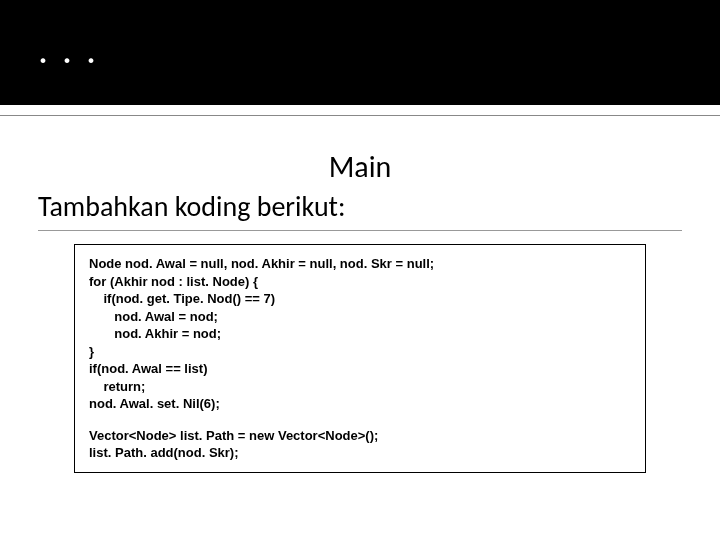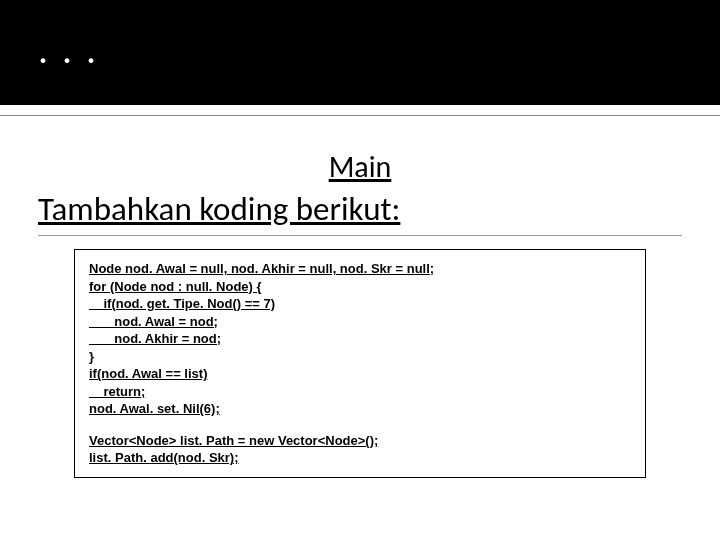--- a/index.html
+++ b/index.html
@@ -1,23 +1,23 @@
 <!DOCTYPE html>
 <html><head>
 <meta charset="utf-8">
 <style>
   * { margin: 0; padding: 0; box-sizing: border-box; }
   html, body { width: 720px; height: 540px; background: #fff; font-family: Calibri, "Segoe UI", Arial, sans-serif; overflow: hidden; }
   .slide { width: 720px; height: 540px; position: relative; background: #fff; }
   .title-bar { background: #000; width: 100%; height: 105px; position: relative; }
   .title-text { position: absolute; left: 38px; top: 26px; font-size: 40px; color: #fff; font-family: Georgia, "Times New Roman", serif; letter-spacing: 2px; }
   .hr-line { position: absolute; left: 0; top: 115px; width: 100%; height: 1px; background: #888; }
-  .content { position: absolute; left: 38px; top: 148px; width: 644px; text-decoration: underline; }
+  .content { position: absolute; left: 38px; top: 148px; width: 644px; }
   .subtitle { text-align: center; font-size: 30px; font-weight: 400; color: #000; margin-bottom: 4px; }
-  .instruction { font-size: 33px; font-weight: 400; color: #000; border-bottom: 1px solid #999; padding-bottom: 6px; margin-bottom: 10px; }
+  .instruction { font-size: 28px; font-weight: 400; color: #000; border-bottom: 1px solid #999; padding-bottom: 6px; margin-bottom: 10px; }
   .code-box { border: 1.5px solid #000; margin: 13px 36px; padding: 10px 14px 10px 14px; font-family: Arial, Helvetica, sans-serif; font-size: 13px; font-weight: 700; line-height: 1.35; color: #000; }
   .code-line { white-space: pre; }
   .gap { height: 14px; }
 </style>
 </head>
 <body>
 
 <div class="slide">
 
   <div class="title-bar">
@@ -25,21 +25,21 @@
   </div>
 
   <div class="hr-line"></div>
 
   <div class="content">
     <div class="subtitle">Main</div>
     <div class="instruction">Tambahkan koding berikut:</div>
 
     <div class="code-box">
       <div class="code-line">Node nod. Awal = null, nod. Akhir = null, nod. Skr = null;</div>
-      <div class="code-line">for (Node nod : null. Node) {</div>
+      <div class="code-line">for (Akhir nod : list. Node) {</div>
       <div class="code-line">    if(nod. get. Tipe. Nod() == 7)</div>
       <div class="code-line">       nod. Awal = nod;</div>
       <div class="code-line">       nod. Akhir = nod;</div>
       <div class="code-line">}</div>
       <div class="code-line">if(nod. Awal == list)</div>
       <div class="code-line">    return;</div>
       <div class="code-line">nod. Awal. set. Nil(6);</div>
       <div class="gap"></div>
       <div class="code-line">Vector&lt;Node&gt; list. Path = new Vector&lt;Node&gt;();</div>
       <div class="code-line">list. Path. add(nod. Skr);</div>

